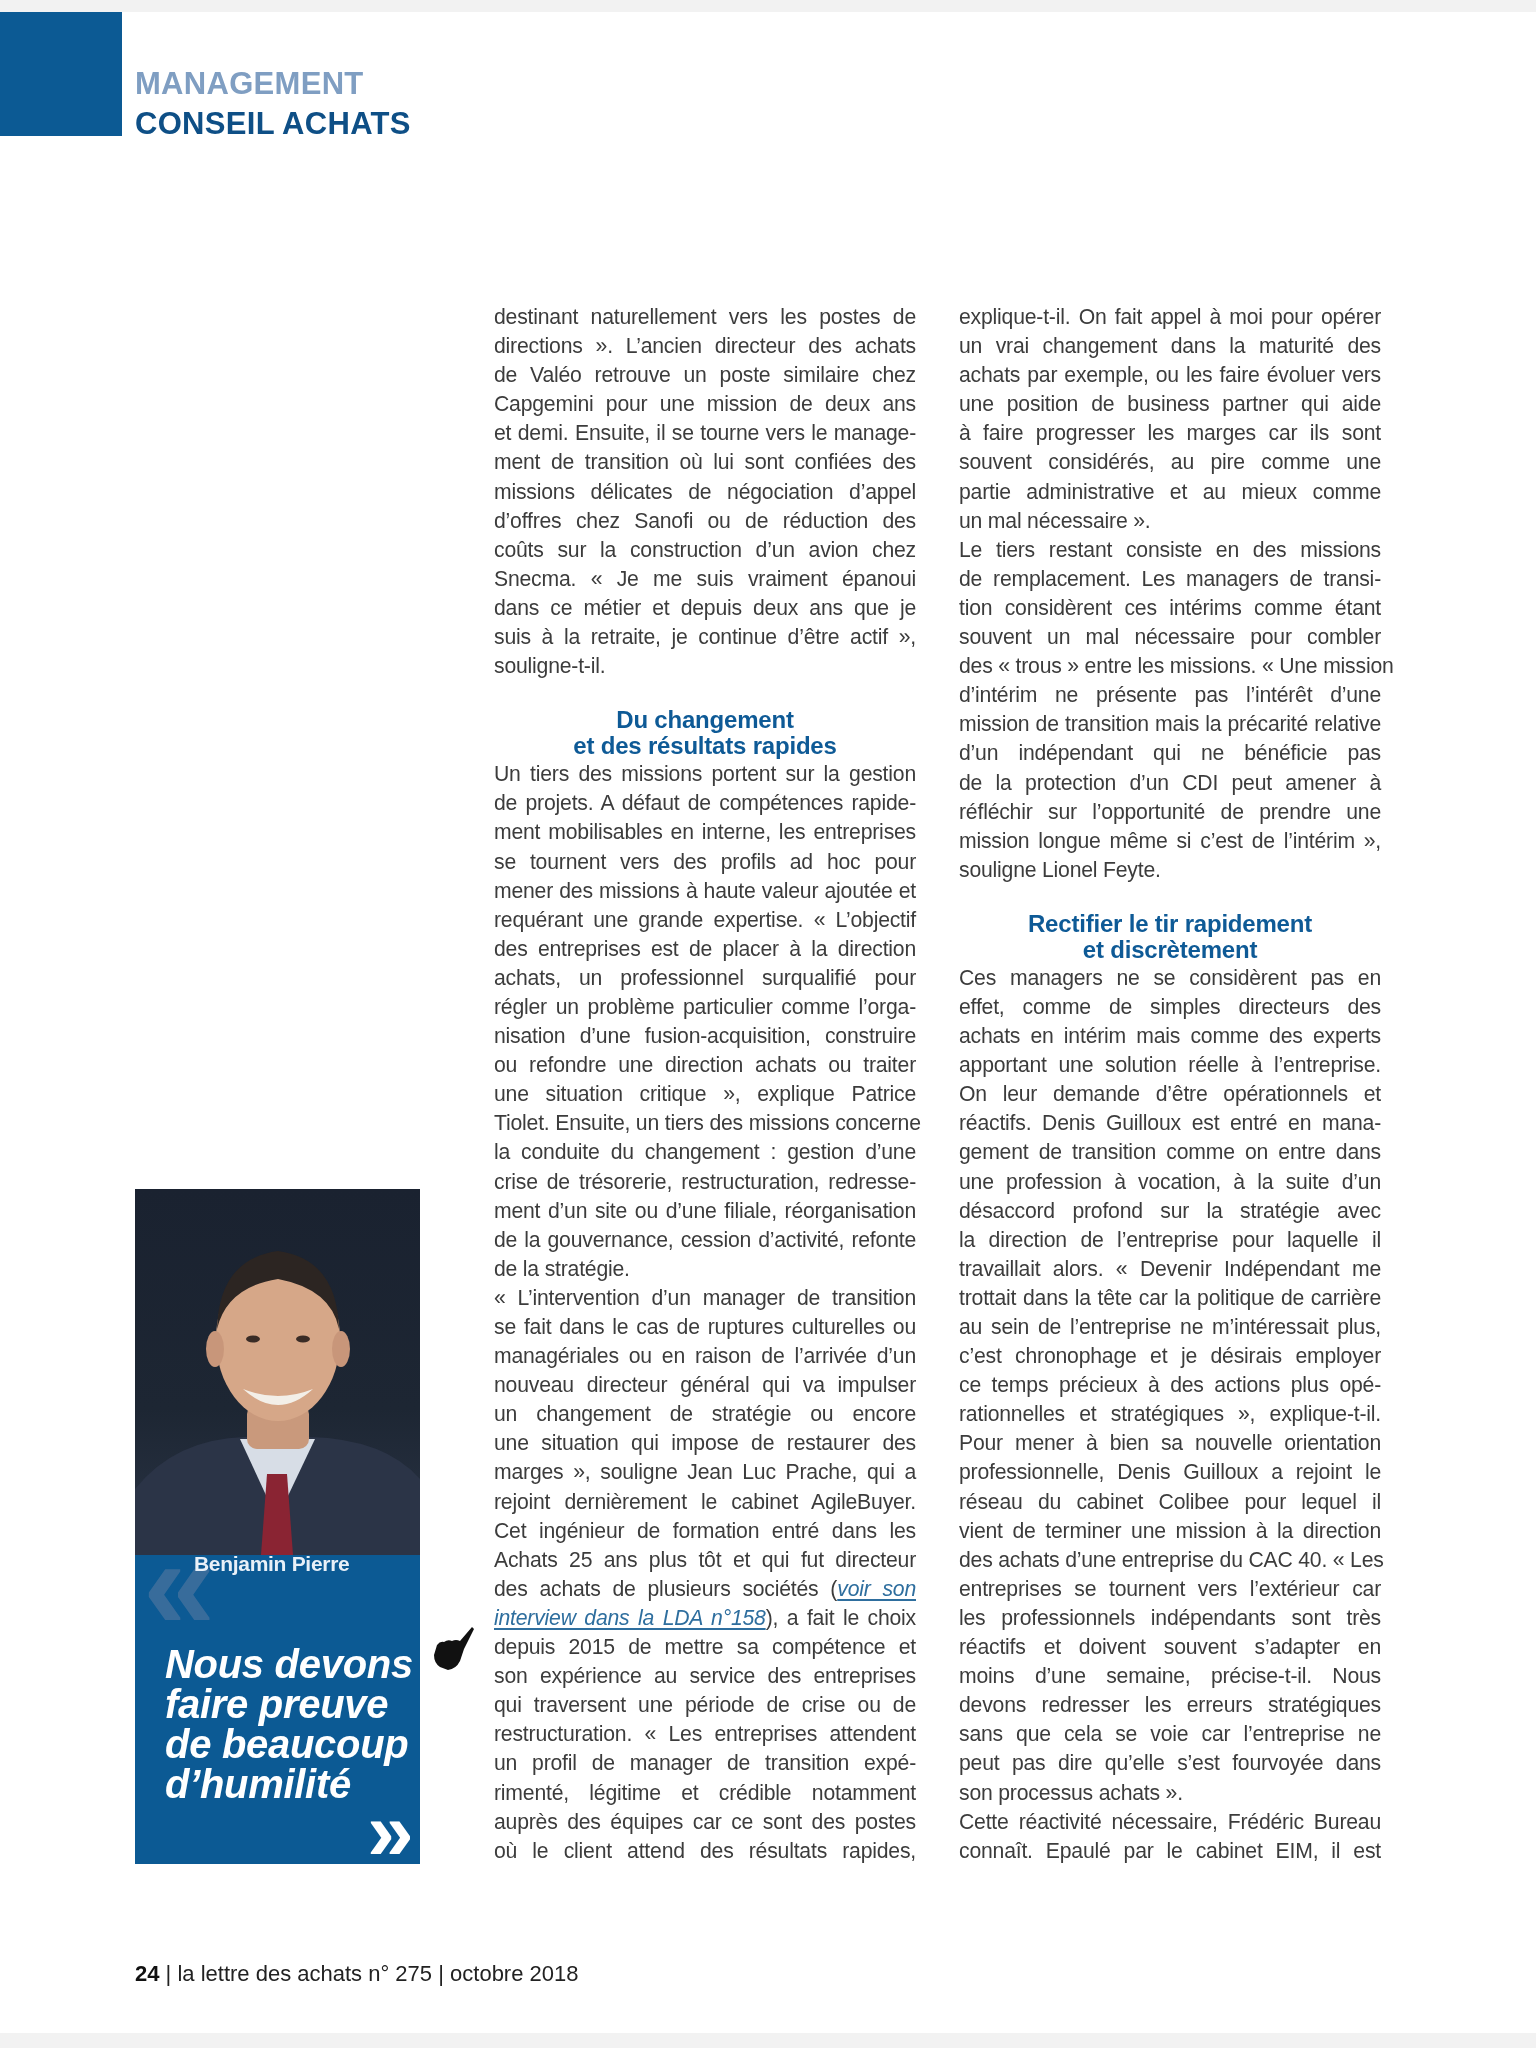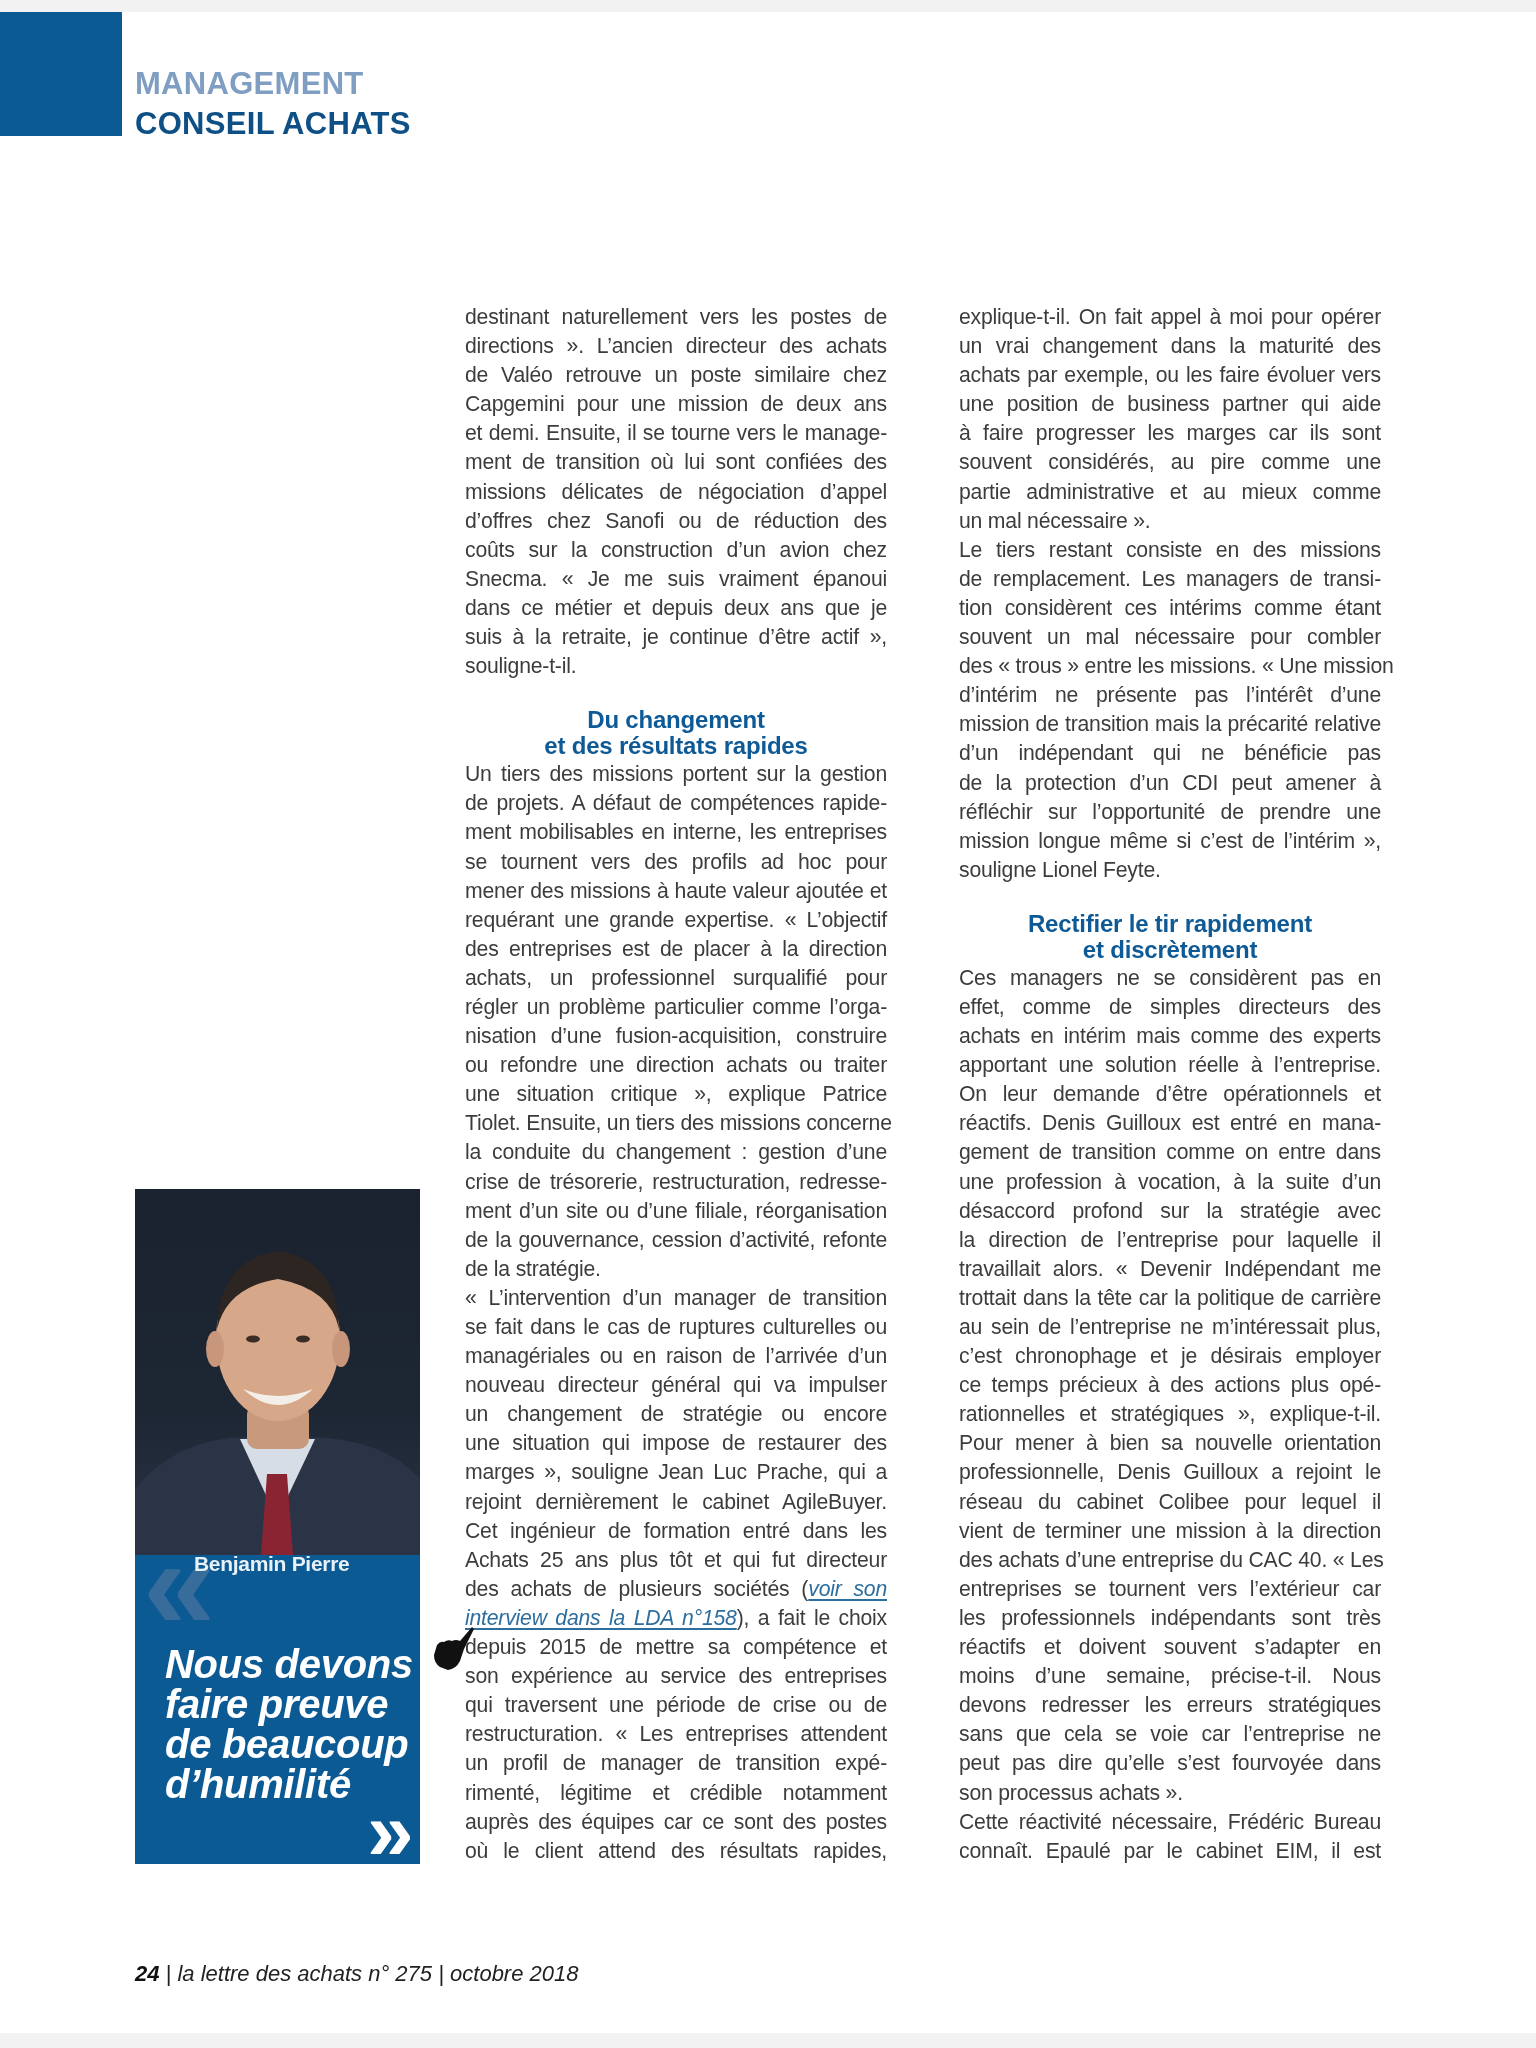--- a/index.html
+++ b/index.html
@@ -10,21 +10,21 @@
       color: #3a3a3a;
     }
     .top-strip { position: absolute; left: 0; top: 0; width: 1536px; height: 12px; background: #f2f2f2; }
     .bottom-strip { position: absolute; left: 0; top: 2033px; width: 1536px; height: 15px; background: #f2f2f2; }
     .rubric-block { position: absolute; left: 0; top: 12px; width: 122px; height: 124px; background: #0c5a94; }
     .rubric { position: absolute; left: 135px; top: 56px; font-weight: bold; font-size: 31px; line-height: 40px; letter-spacing: 0.3px; margin-top: 8px; }
     .rubric .r1 { color: #7f9ec2; display: block; }
     .rubric .r2 { color: #0e4f86; display: block; }
 
     .col { position: absolute; top: 302px; width: 422px; font-size: 21.2px; line-height: 29.1px; color: #3c3c3c; letter-spacing: -0.2px; }
-    .col-mid { left: 465px; }
+    .col-mid { left: 494px; }
     .col-right { left: 959px; }
     .col p { margin: 0; }
     .col .line { display: block; white-space: nowrap; text-align: justify; text-align-last: justify; }
     .col .line.last { text-align-last: left; }
     .col h2 {
       margin: 0; color: #0e5a96; font-size: 24px; line-height: 26px; font-weight: bold; letter-spacing: -0.2px;
     }
     .col h2 .hl { display: block; text-align: center; }
     .gap-before-h { height: 27px; }
     .link { color: #2e6e9e; font-style: italic; text-decoration: underline; text-underline-offset: 3px; }
@@ -34,21 +34,21 @@
     .photo svg { position: absolute; left: 0; top: 0; }
     .name-banner { position: absolute; left: 0; top: 366px; width: 285px; height: 58px; background: #0c5a94; }
     .name { position: absolute; left: 59px; top: 360px; color: #e8f0f8; font-weight: bold; font-size: 21px; line-height: 30px; letter-spacing: -0.3px; }
     .quote-open { position: absolute; left: 8px; top: 330px; font-size: 130px; line-height: 130px; color: rgba(110,130,165,0.45); font-weight: bold; }
     .quote-text { position: absolute; left: 30px; top: 455px; color: #ffffff; font-style: italic; font-weight: bold; font-size: 40px; line-height: 40px; letter-spacing: -0.3px; }
     .quote-text span { display: block; }
     .quote-close { position: absolute; left: 232px; top: 600px; color: #ffffff; font-size: 84px; line-height: 84px; font-weight: bold; }
 
     .hand-icon { position: absolute; left: 432px; top: 1625px; width: 44px; height: 46px; }
 
-    .footer { position: absolute; left: 135px; top: 1960px; font-size: 22px; line-height: 28px; color: #222; font-style: italic; }
+    .footer { position: absolute; left: 135px; top: 1960px; font-size: 22px; line-height: 28px; color: #222; }
     .footer b { font-weight: bold; color: #111; }
     .footer .sep { font-weight: normal; }
   </style>
 </head>
 <body>
 
 <div class="top-strip"></div>
 
 <div class="rubric-block"></div>
 <div class="rubric">

